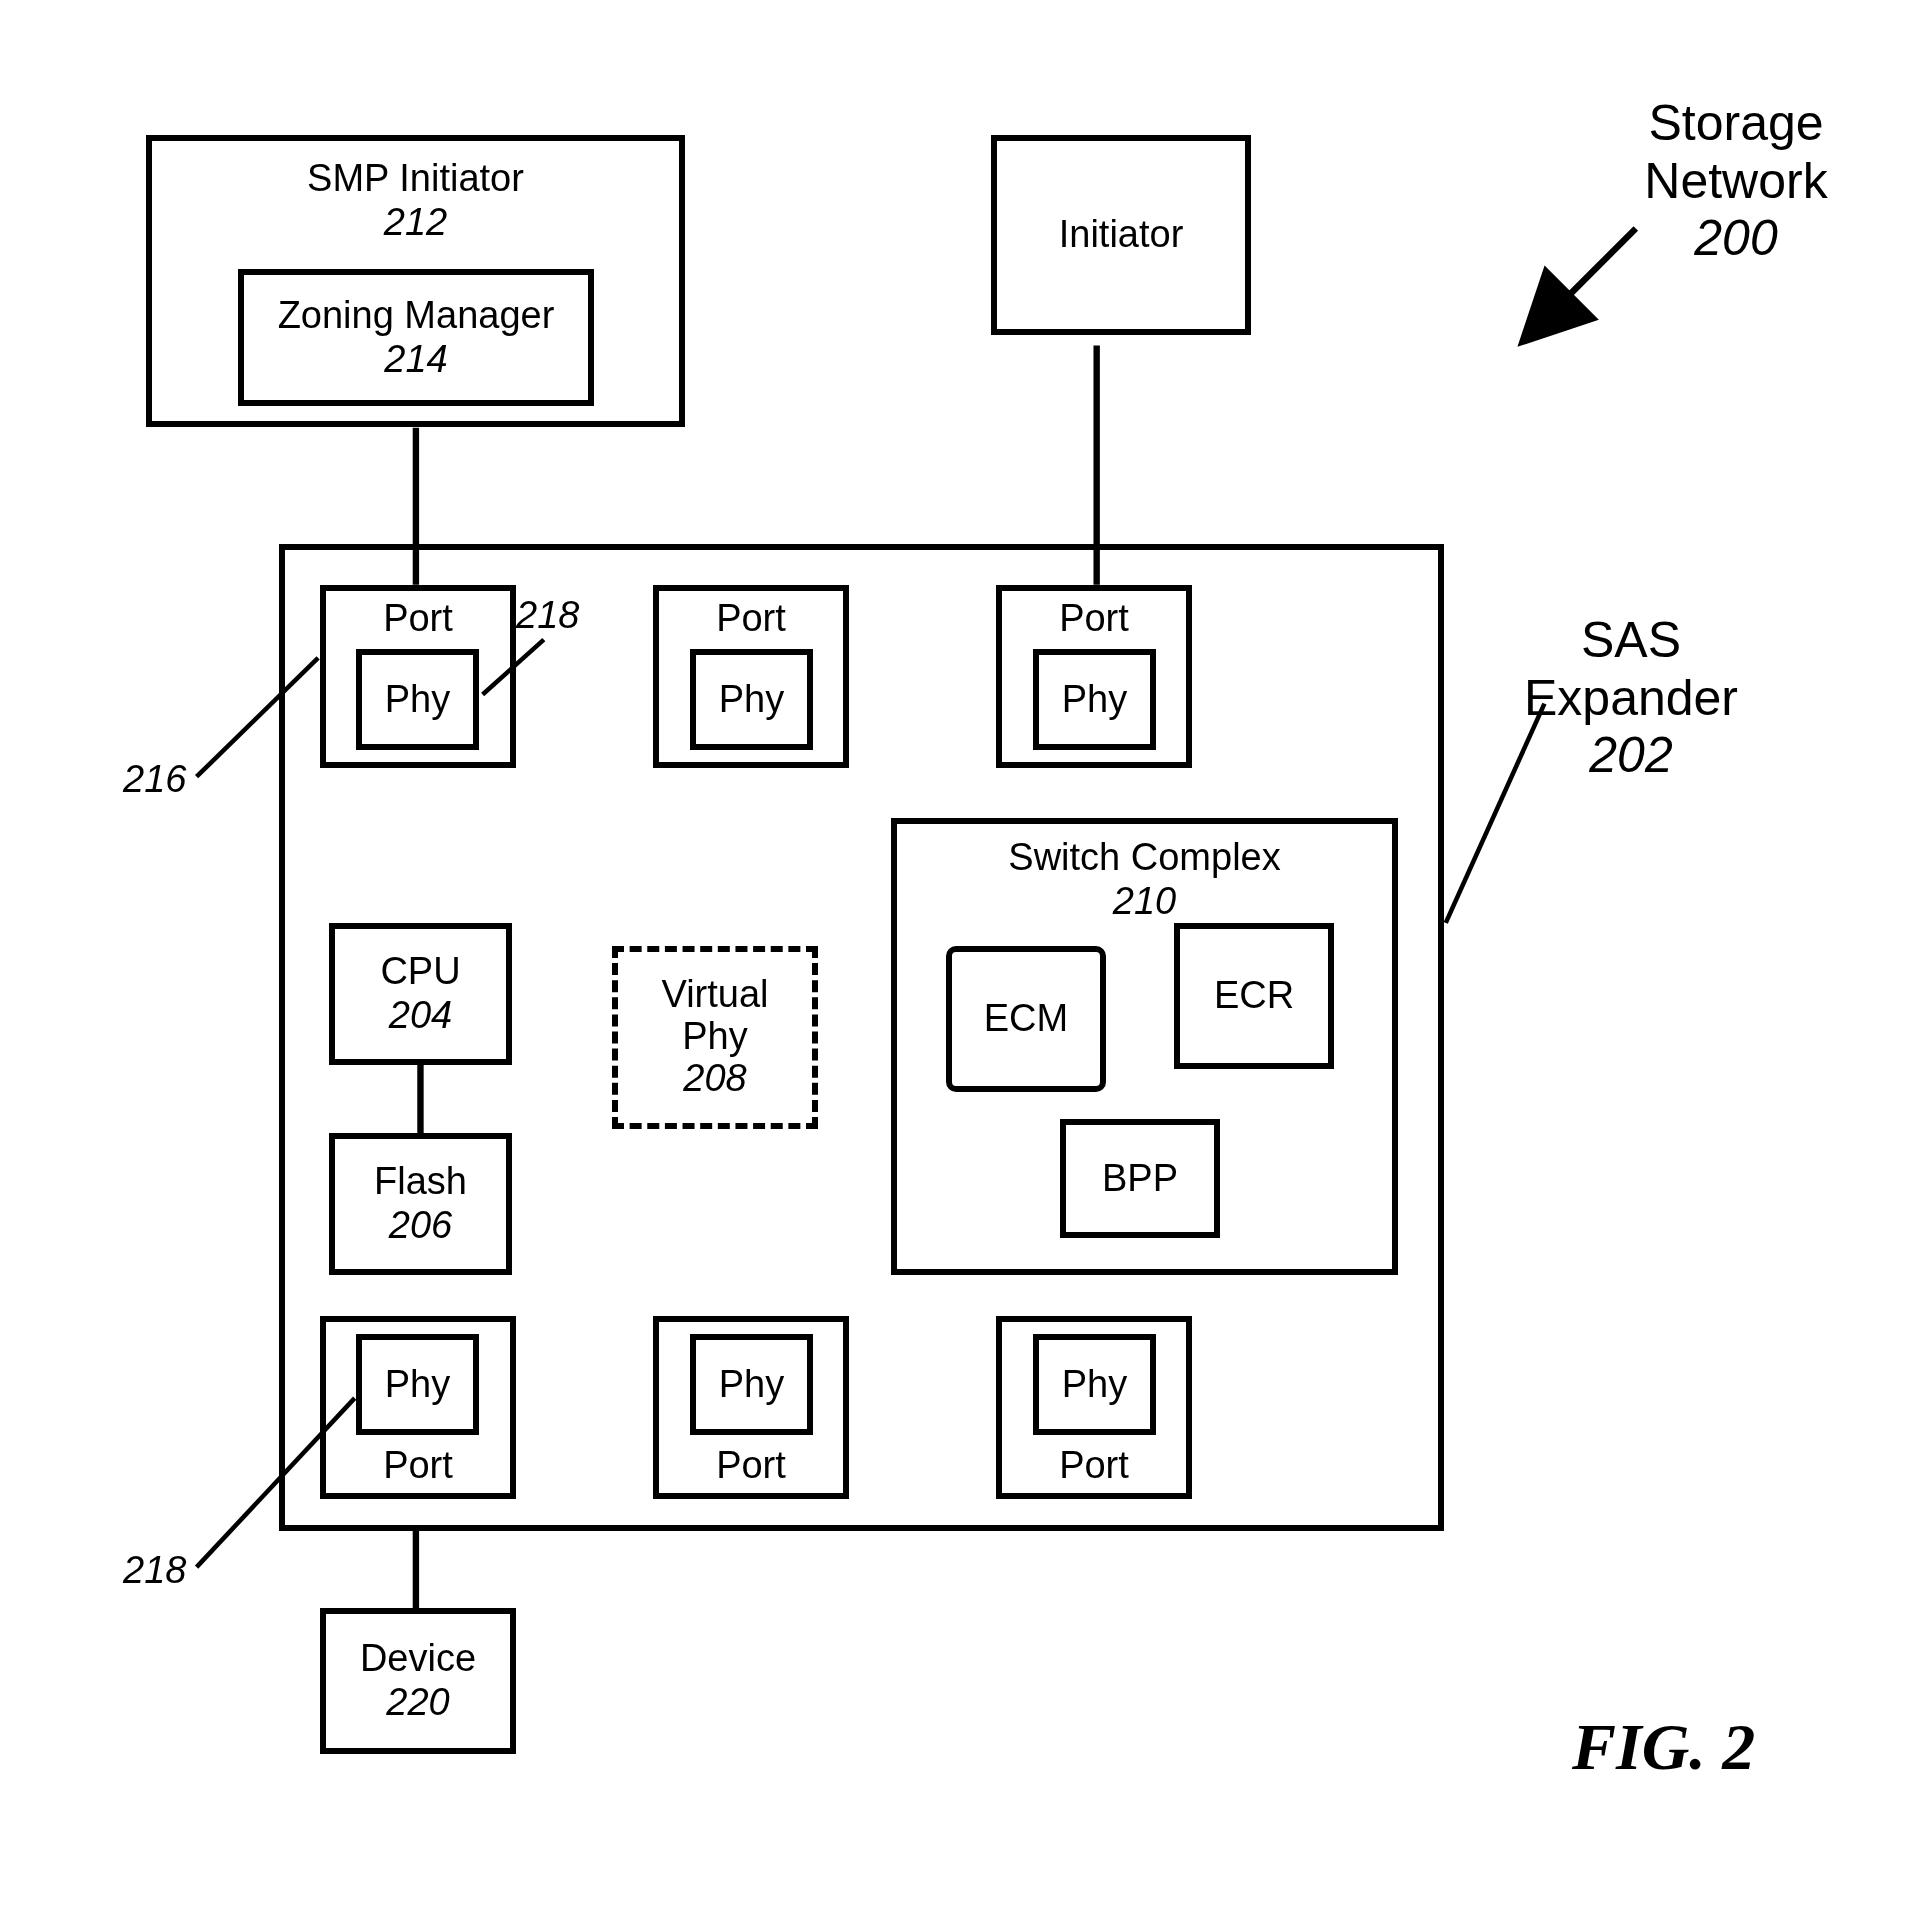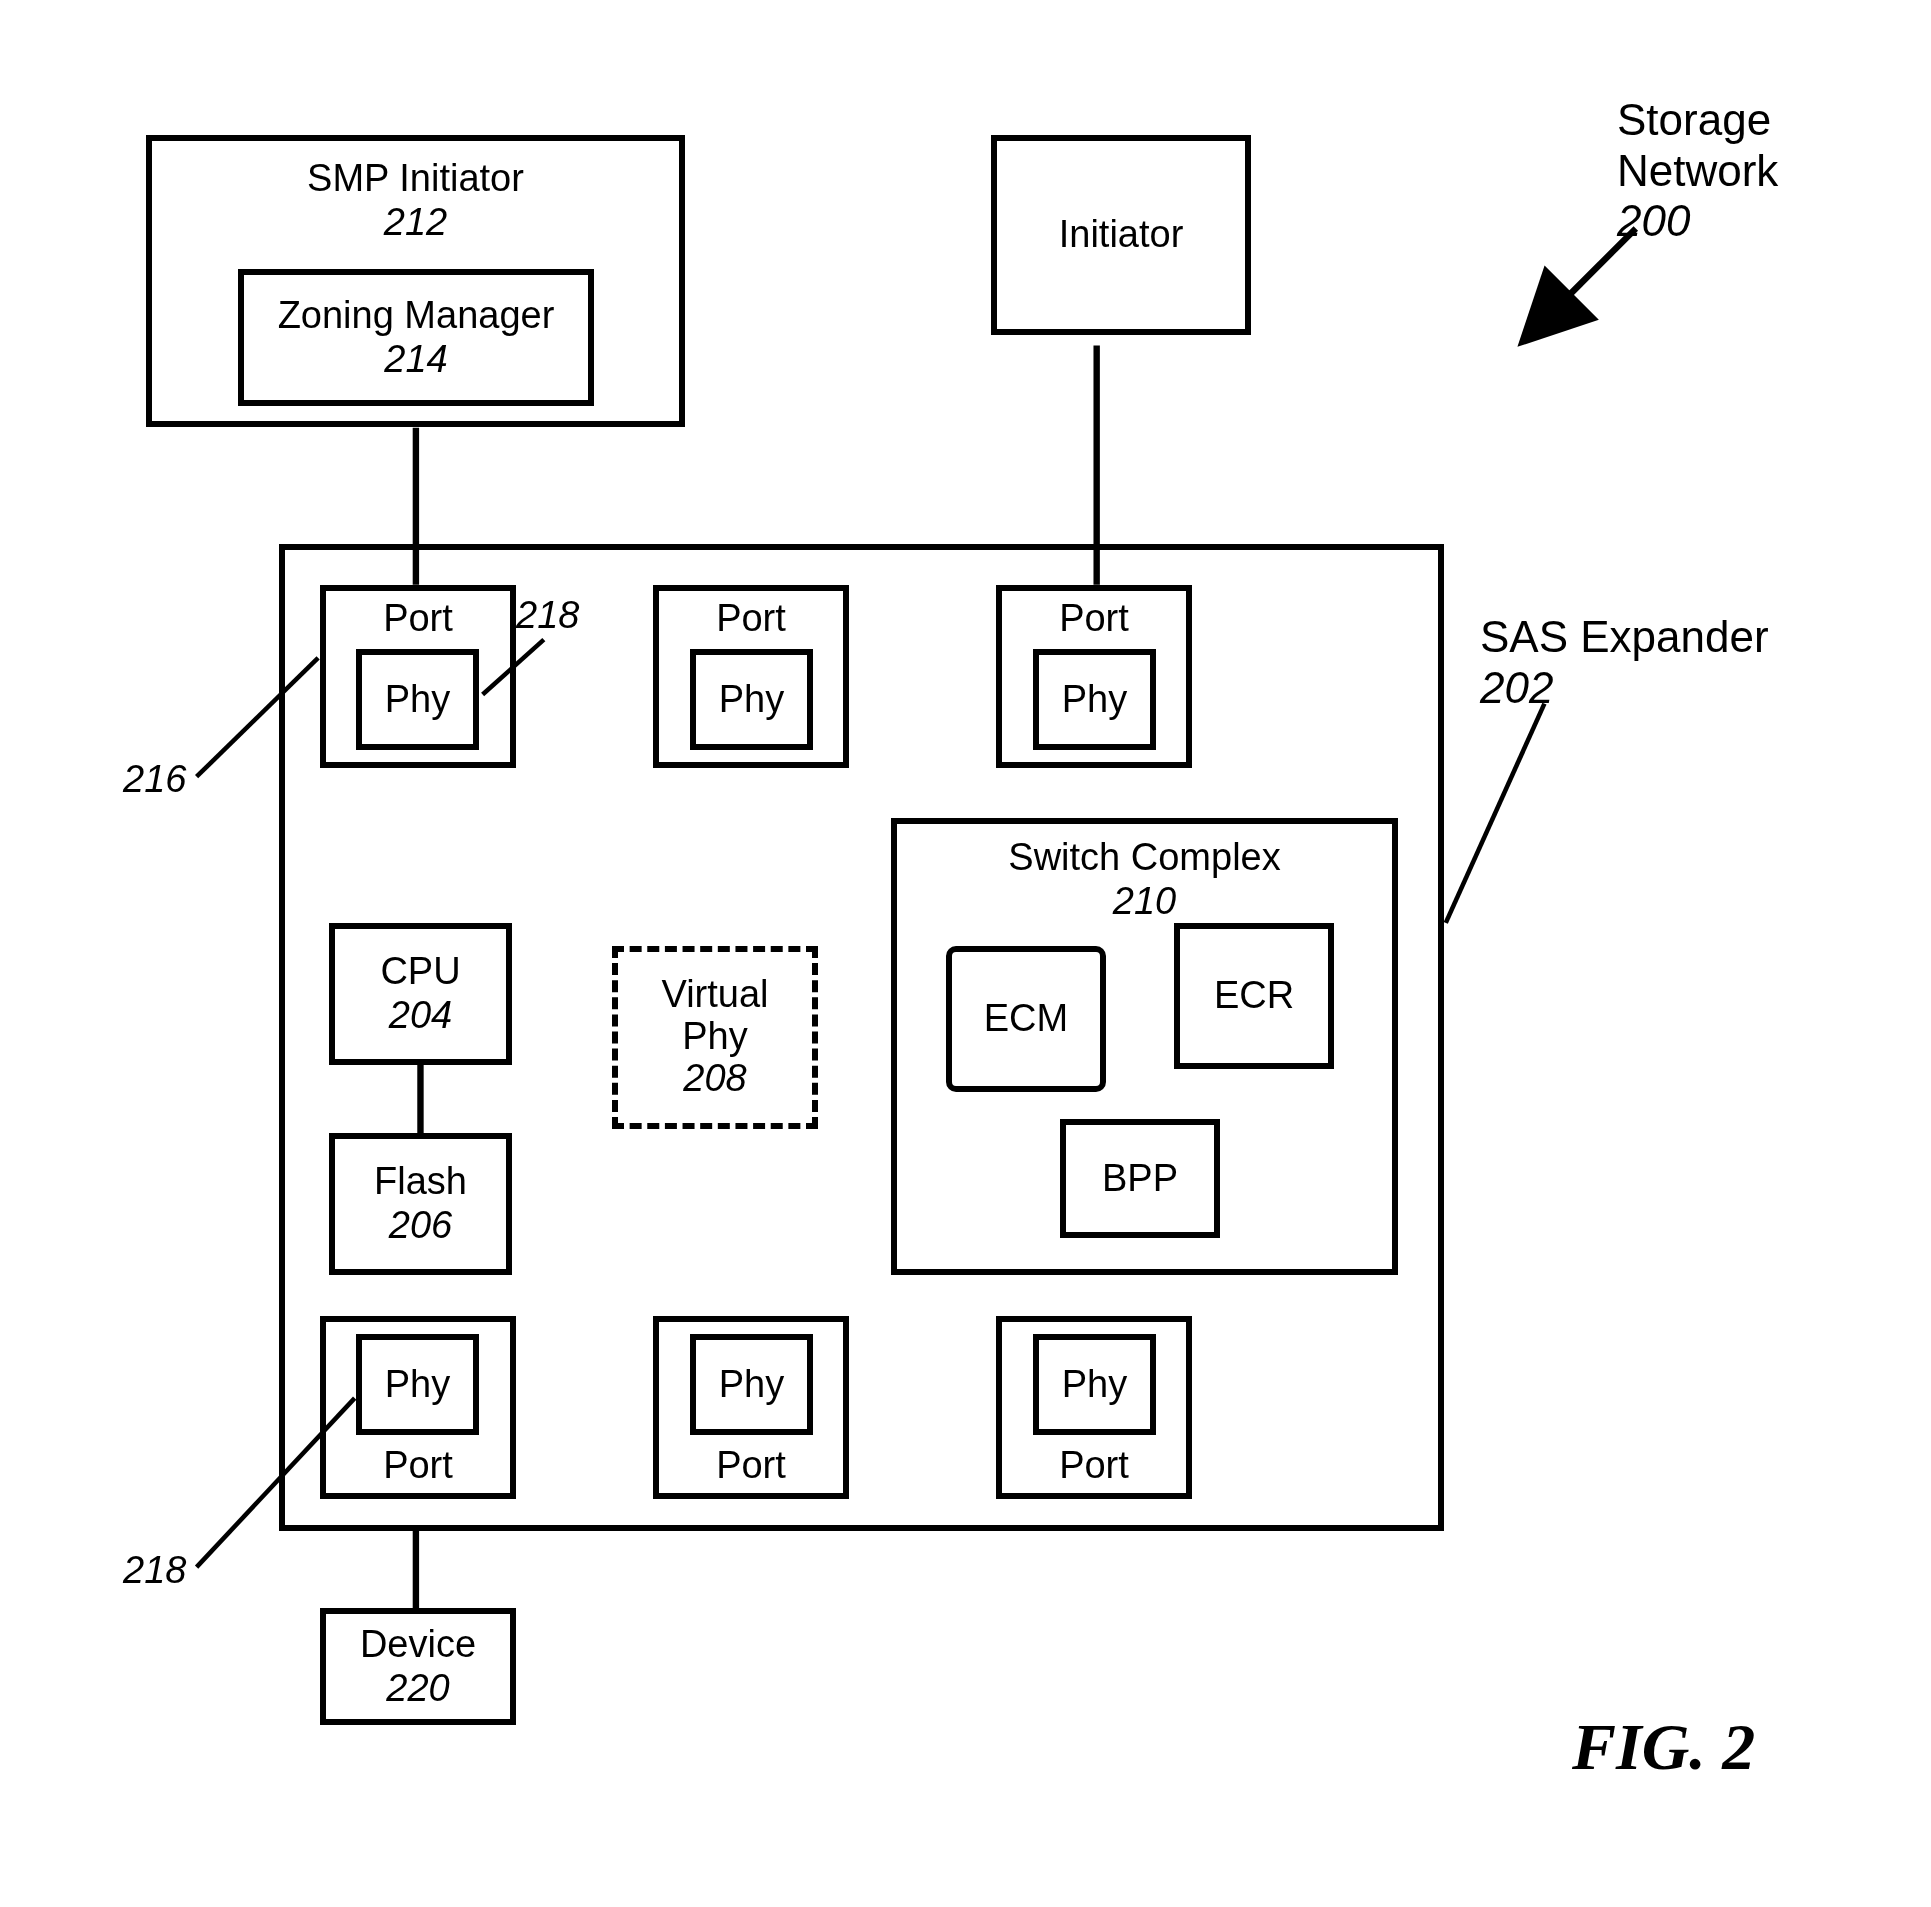--- a/index.html
+++ b/index.html
@@ -43,21 +43,22 @@
     font-weight: bold;
     font-family: "Times New Roman", serif;
   }
   .ref-label {
     position: absolute;
     font-size: 38px;
     font-style: italic;
   }
   .inner-label {
     position: absolute;
-    font-size: 44px;
+    font-size: 50px;
+    text-align: center;
     line-height: 1.15;
   }
   svg.overlay {
     position: absolute;
     left: 0; top: 0;
     width: 1932px; height: 1908px;
     pointer-events: none;
   }
 </style>
 </head>
@@ -158,21 +159,21 @@
     <div class="label">Phy</div>
   </div>
 
   <div class="box" style="left:996px; top:1316px; width:196px; height:183px; justify-content:flex-end;">
     <div class="label" style="margin-bottom:5.5px;">Port</div>
   </div>
   <div class="box" style="left:1033px; top:1334px; width:123px; height:101px;">
     <div class="label">Phy</div>
   </div>
 
-  <div class="box" style="left:320px; top:1608px; width:196px; height:117px;">
+  <div class="box" style="left:320px; top:1608px; width:196px; height:146px;">
     <div class="label">Device</div>
     <div class="label italic underline">220</div>
   </div>
 
   <div class="ref-label" style="left:123px; top:758px;">216</div>
   <div class="ref-label" style="left:516px; top:594px;">218</div>
   <div class="ref-label" style="left:123px; top:1549px;">218</div>
 
   <div class="fig-label" style="left:1572px; top:1709px;">FIG. 2</div>
 

